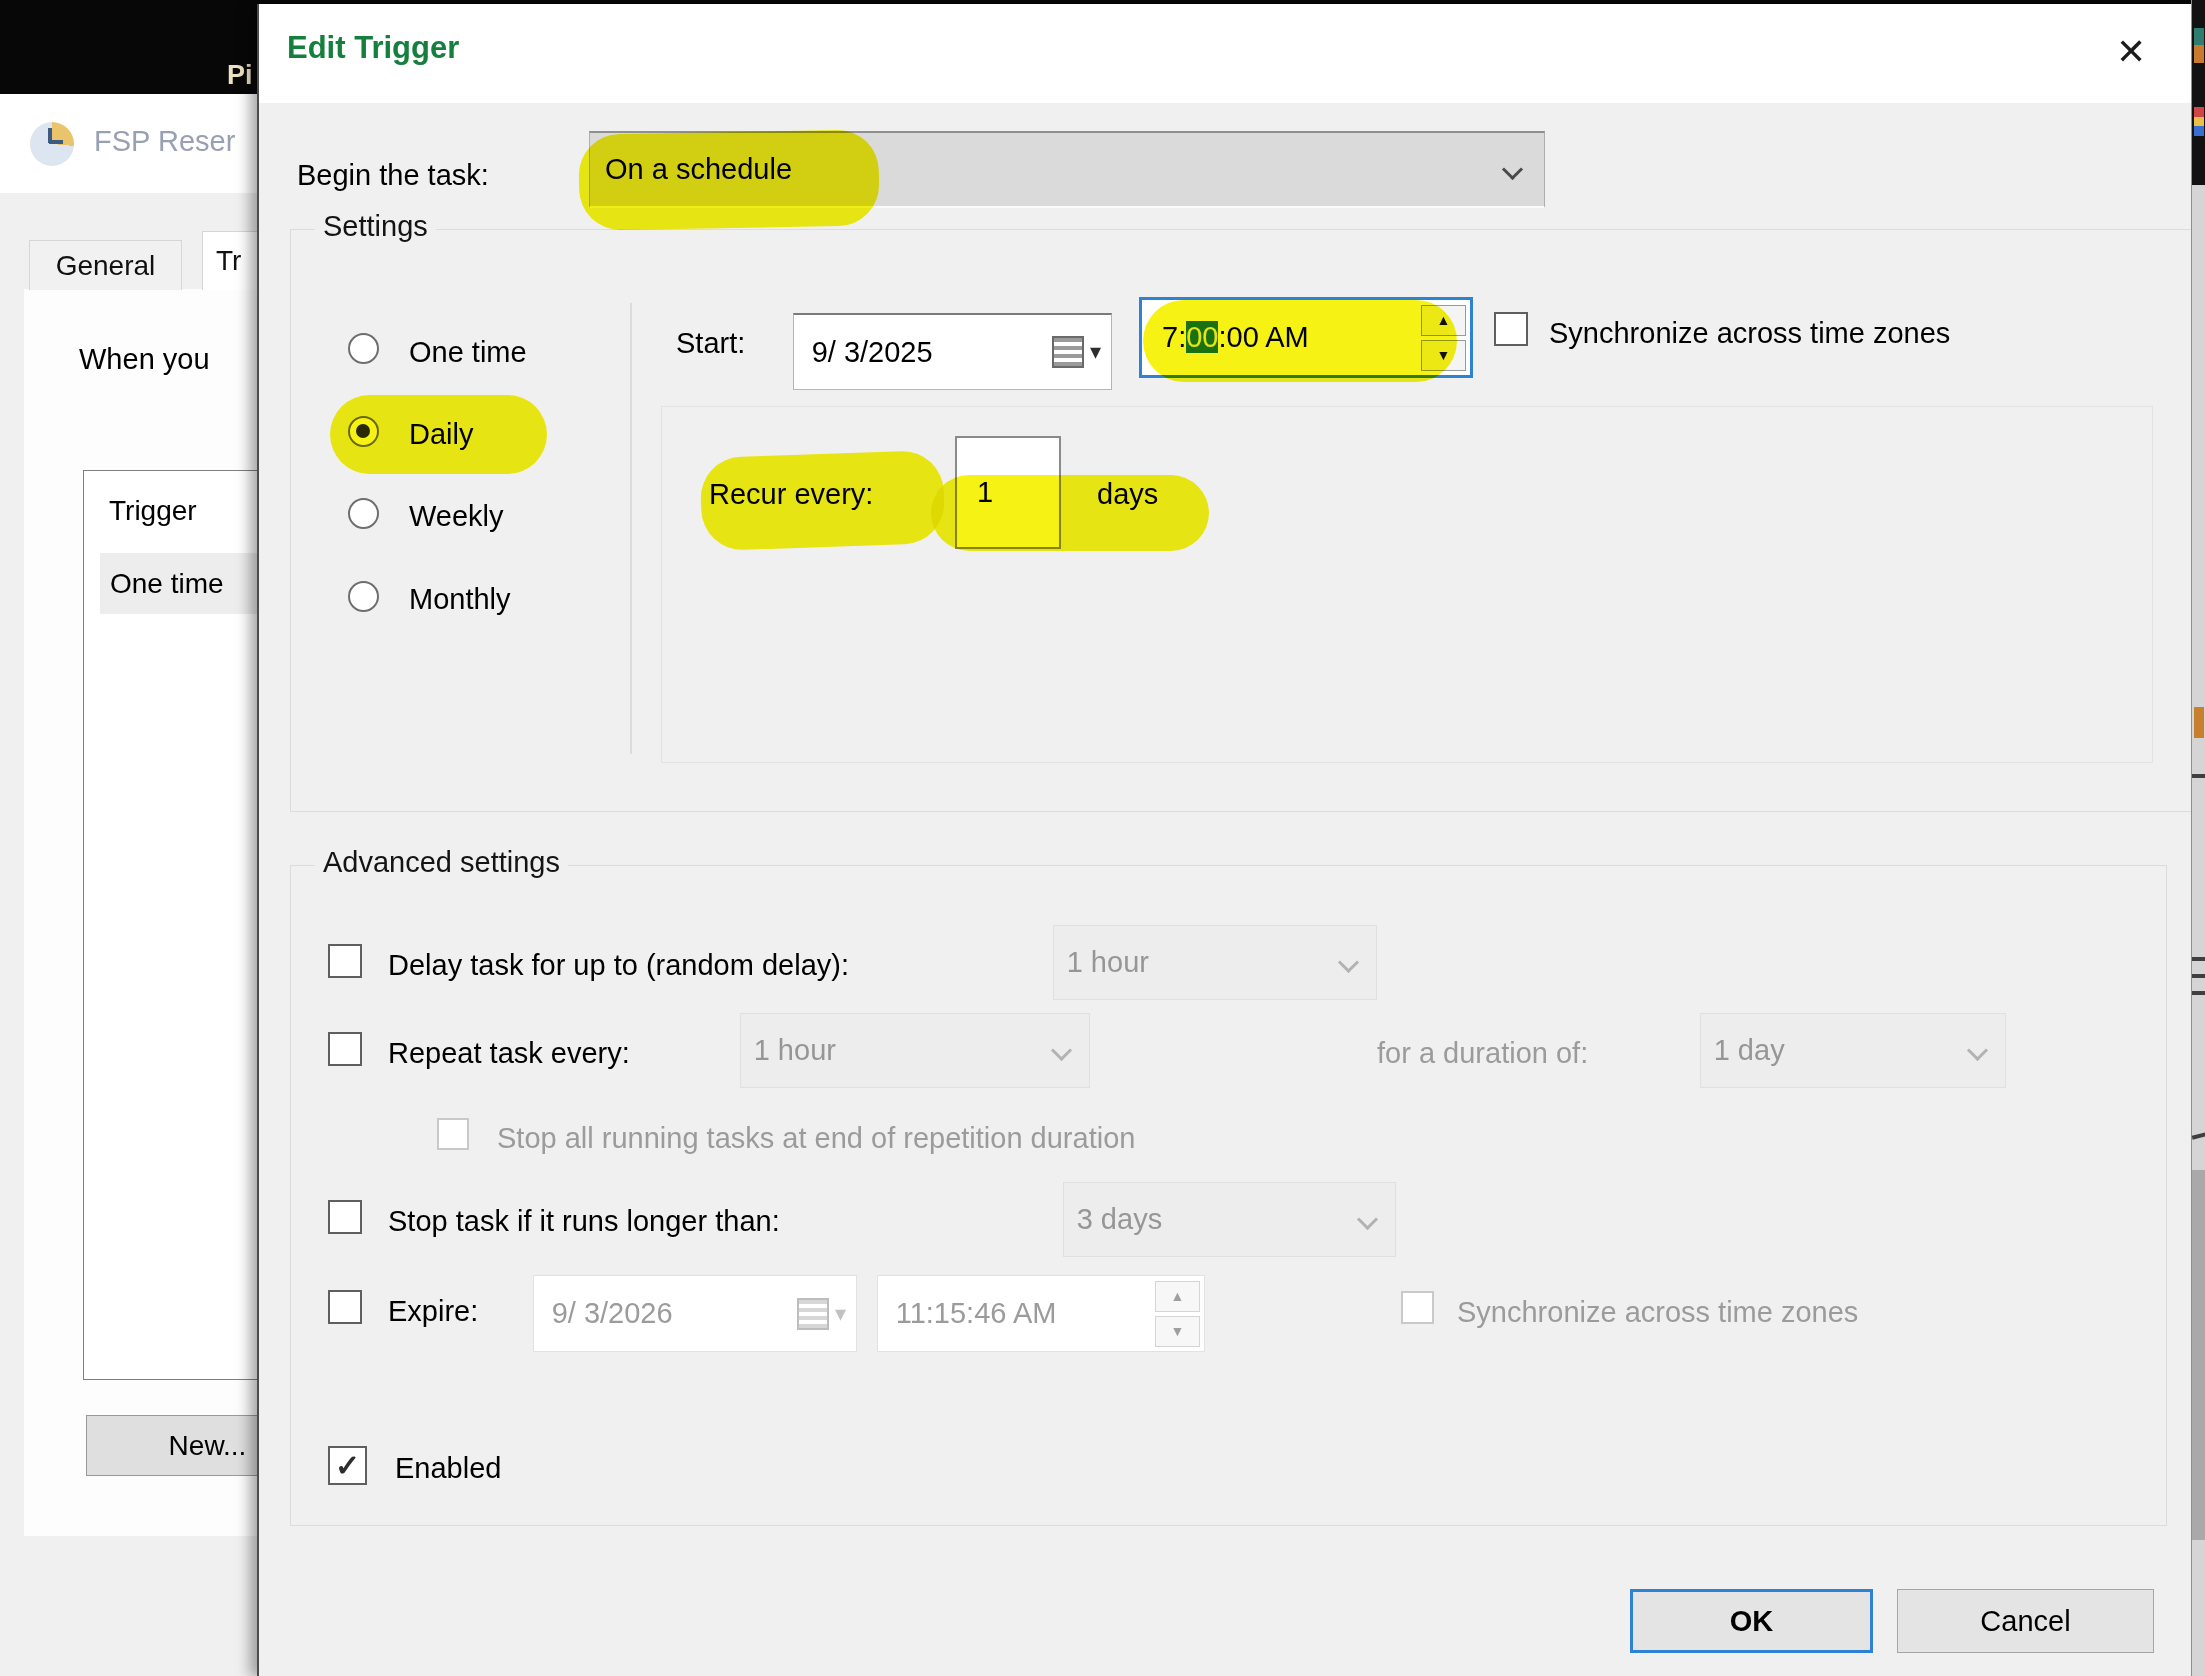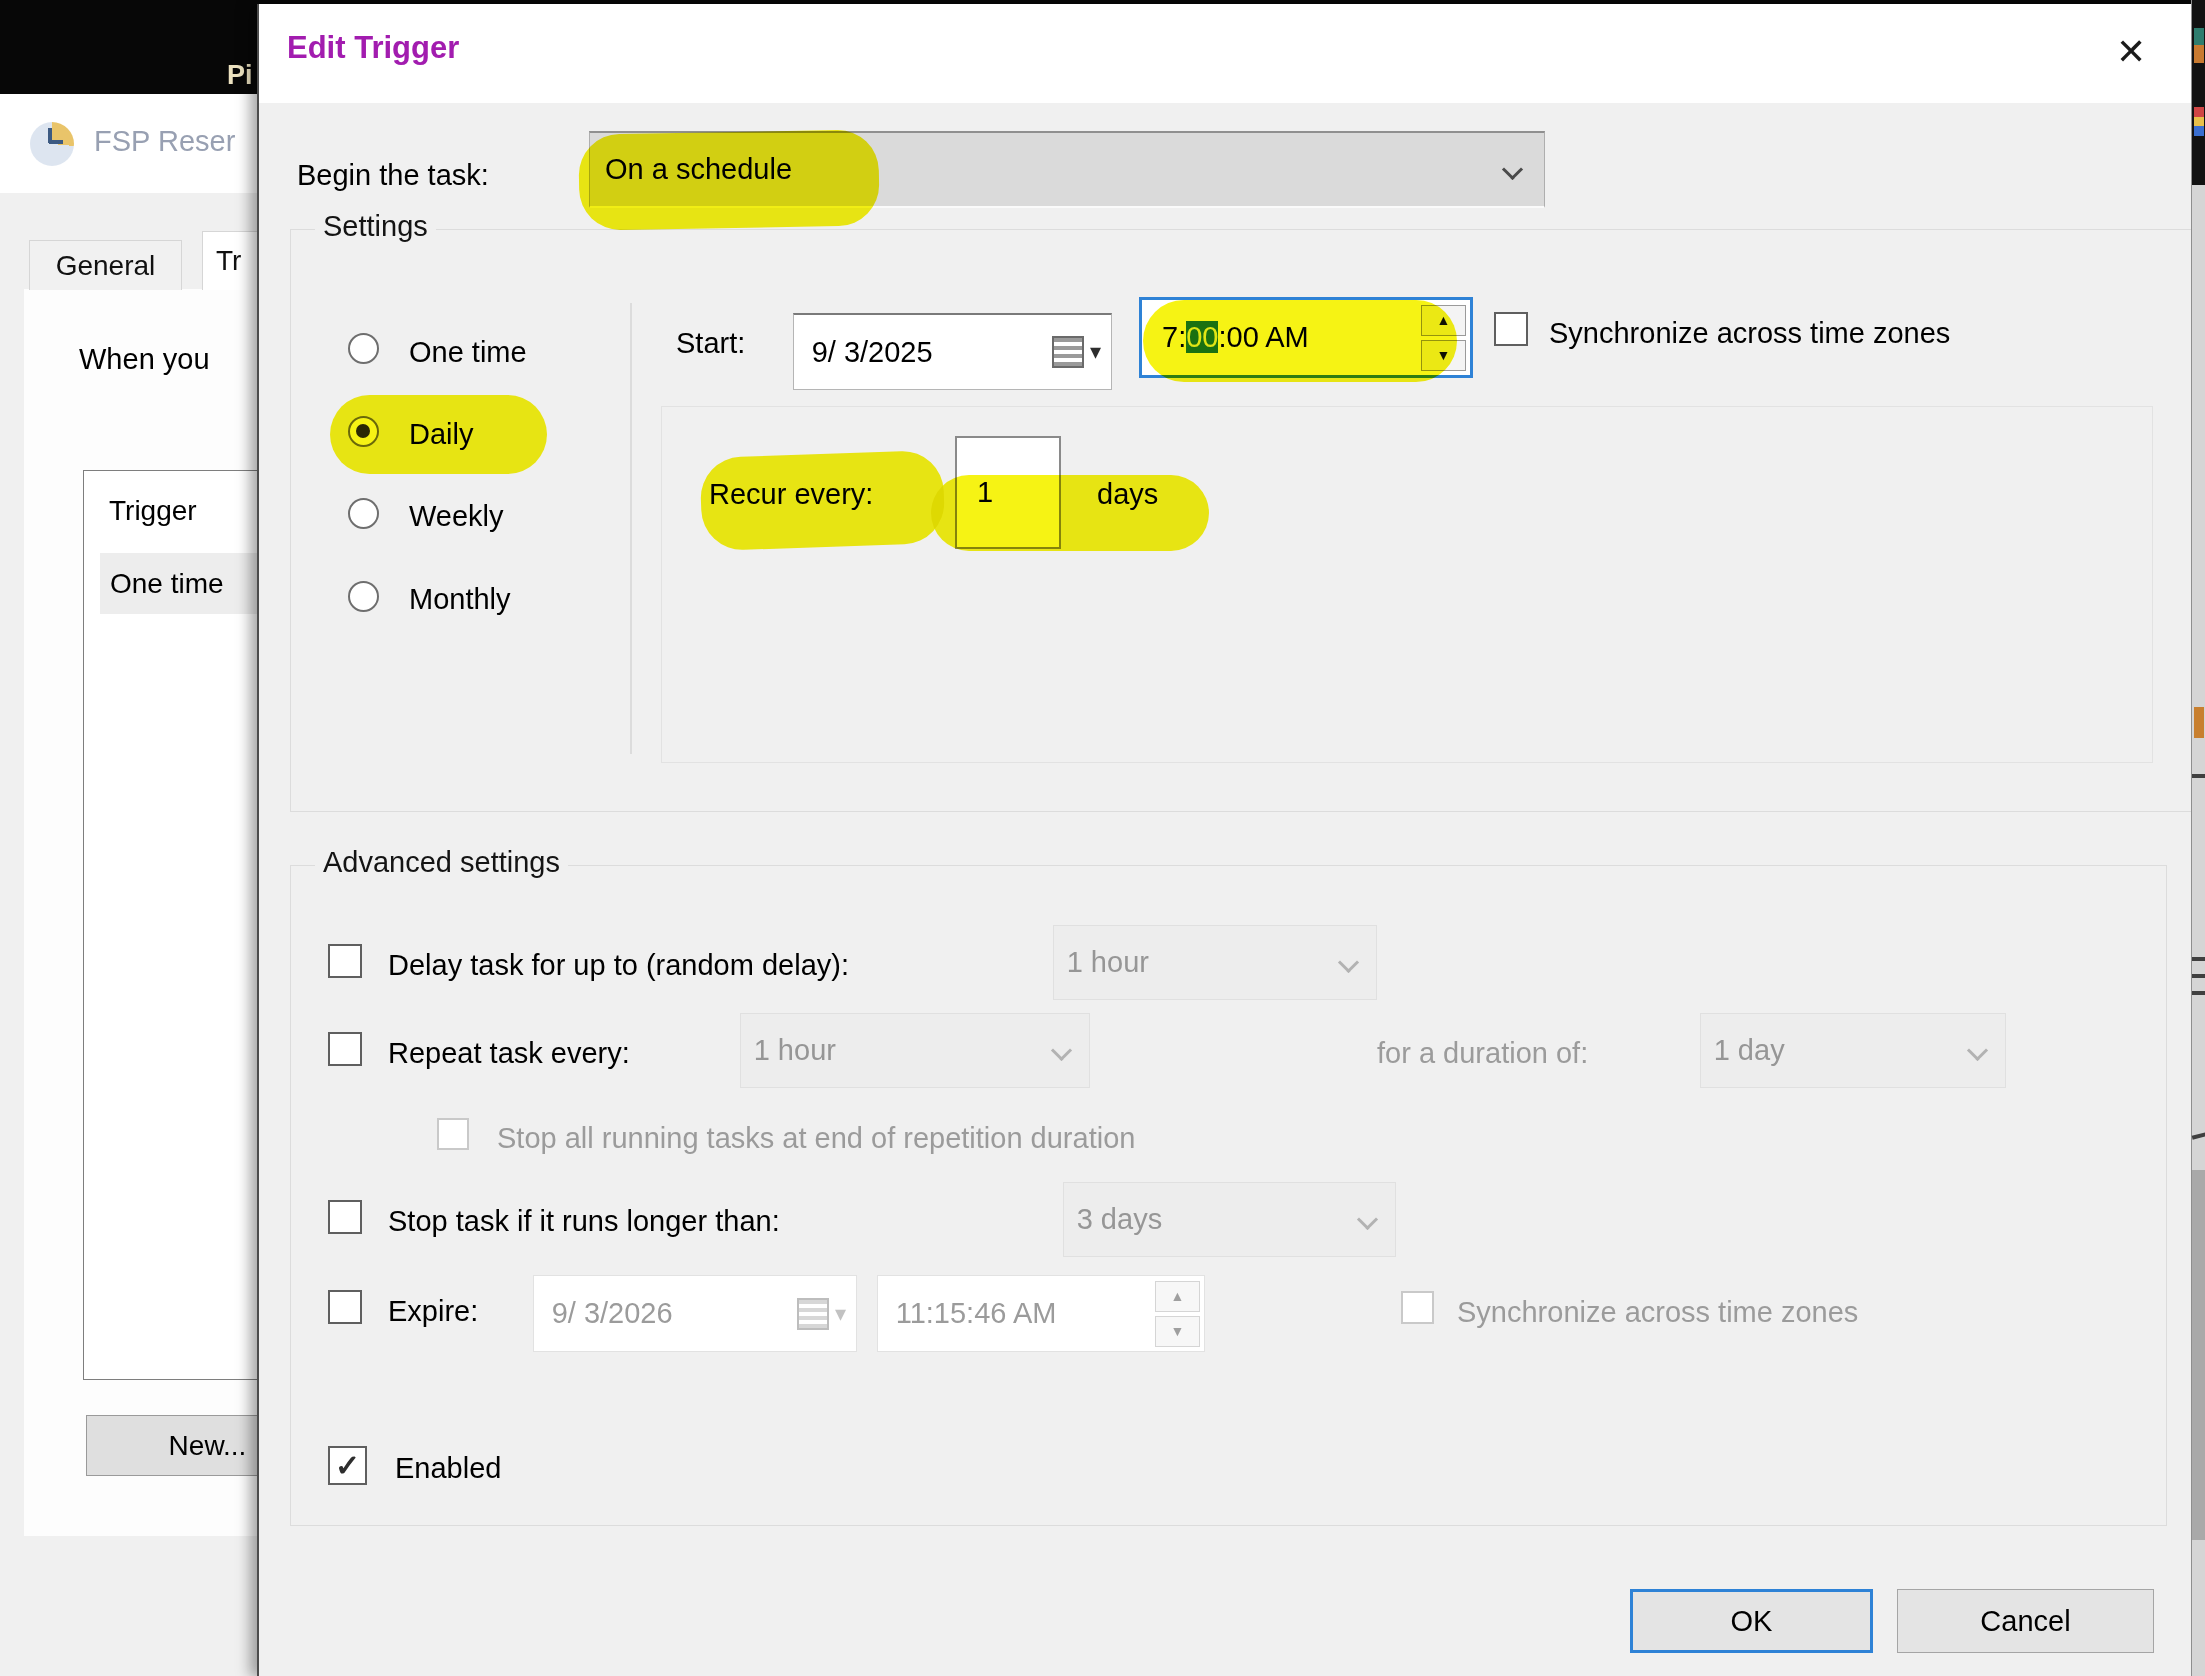--- a/index.html
+++ b/index.html
@@ -43,21 +43,21 @@
   .chip2 { position:absolute; left:1.5px; top:107px; width:10px; height:29px;
            background:linear-gradient(#d04545 33%, #e8c04a 33% 66%, #3a6fd0 66%); }
   .chip3 { position:absolute; left:1.5px; top:707px; width:10px; height:31px; background:#c87f2e; }
   .smark { position:absolute; left:0; width:14px; height:4px; background:#3f3f3f; }
   .sthumb { position:absolute; left:0; top:1170px; width:14px; height:370px; background:#a9a9a9; }
 
   
   .dialog { left:257px; top:4px; width:1934px; height:1673px; background:#f0f0f0;
             border-left:2px solid #4c4c4c; box-shadow:-7px 0 13px rgba(0,0,0,0.35); }
   .dlg-titlebar { position:absolute; left:0; top:0; width:100%; height:99px; background:#ffffff; }
-  .dlg-title { position:absolute; left:28px; top:26px; font-size:31px; font-weight:600; color:#a21caf; }
+  .dlg-title { position:absolute; left:28px; top:26px; font-size:31px; font-weight:600; color:#15803d; }
   .dlg-close { position:absolute; right:32px; top:20px; font-size:36px; color:#1a1a1a; font-weight:300;
                width:56px; height:56px; display:flex; align-items:center; justify-content:center; }
 
   .lbl { position:absolute; font-size:29px; color:#000; white-space:nowrap; }
   .lbl.gray { color:#9b9b9b; }
 
   
   .combo { position:absolute; background:#dadada; border:1.5px solid #aeaeae; border-top:2.5px solid #8f8f8f;
            border-bottom:2px solid #fafafa; display:flex; align-items:center; }
   .combo .txt { font-size:29px; color:#000; padding-left:15px; flex:1; white-space:nowrap; }
@@ -265,21 +265,21 @@
       </span>
     </div>
     <div class="cb dis" style="left:1142px; top:1287px; width:33px; height:33px;"></div>
     <div class="lbl gray" style="left:1198px; top:1292px;">Synchronize across time zones</div>
 
     <div class="cb checked" style="left:69px; top:1442px; width:39px; height:39px;">
       <span>✓</span>
     </div>
     <div class="lbl" style="left:136px; top:1448px;">Enabled</div>
 
-    <div class="btn default" style="left:1371px; top:1585px; width:243px; height:64px;">
+    <div class="btn default" style="left:1371px; top:1585px; width:243px; height:64px;font-weight:bold;">
       <span>OK</span>
     </div>
     <div class="btn" style="left:1638px; top:1585px; width:257px; height:64px;">
       <span>Cancel</span>
     </div>
 
     <div class="hl" style="left:320px; top:128px; width:300px; height:96px; transform:rotate(-1deg);"></div>
     <div class="hl" style="left:71px; top:391px; width:217px; height:79px;"></div>
     <div class="hl" style="left:884px; top:296px; width:314px; height:82px;"></div>
     <div class="hl" style="left:442px; top:450px; width:243px; height:93px; transform:rotate(-2deg);"></div>

